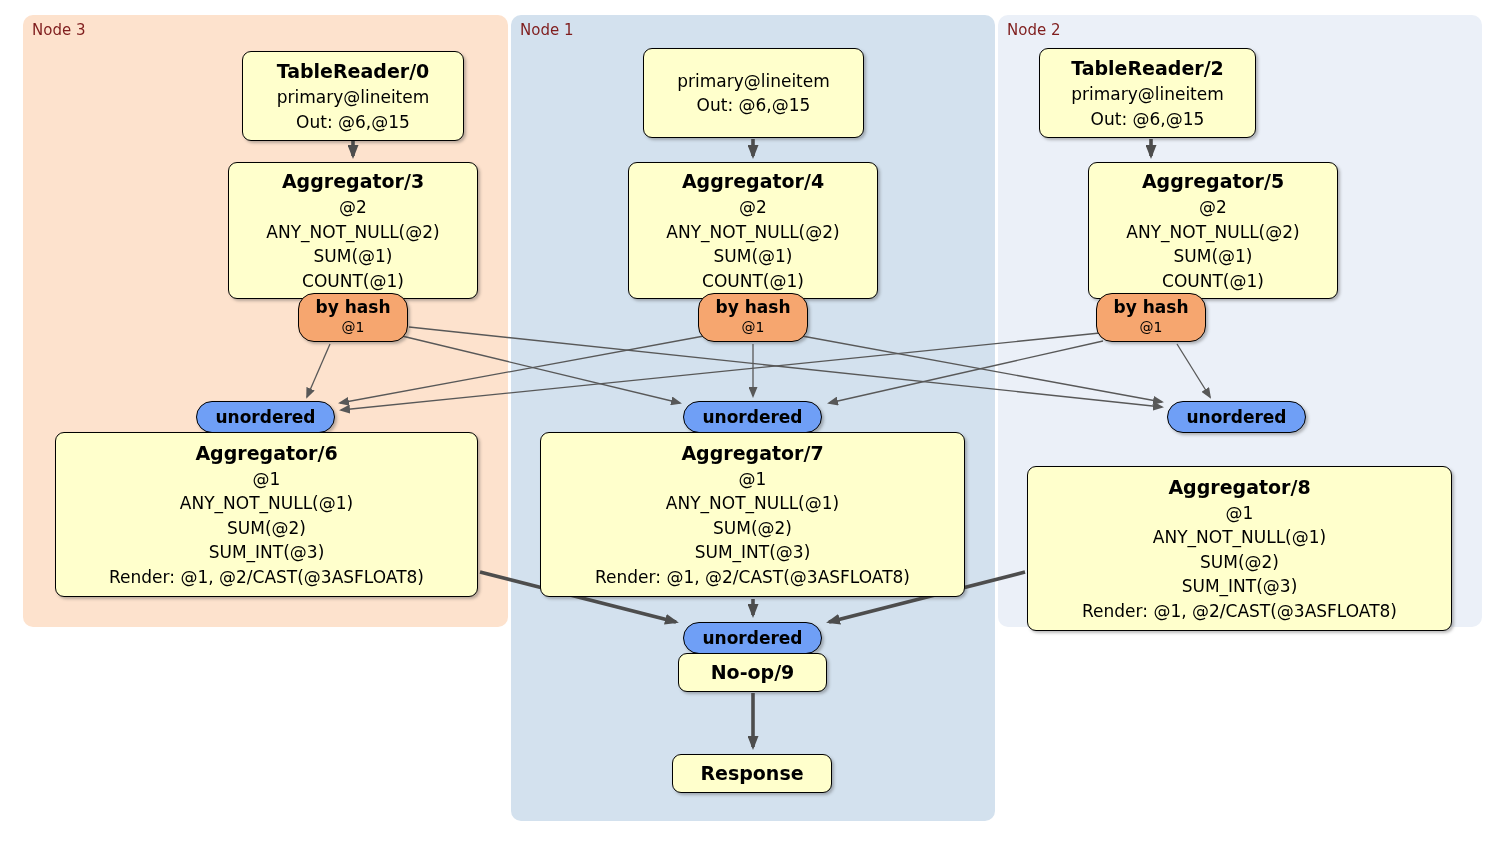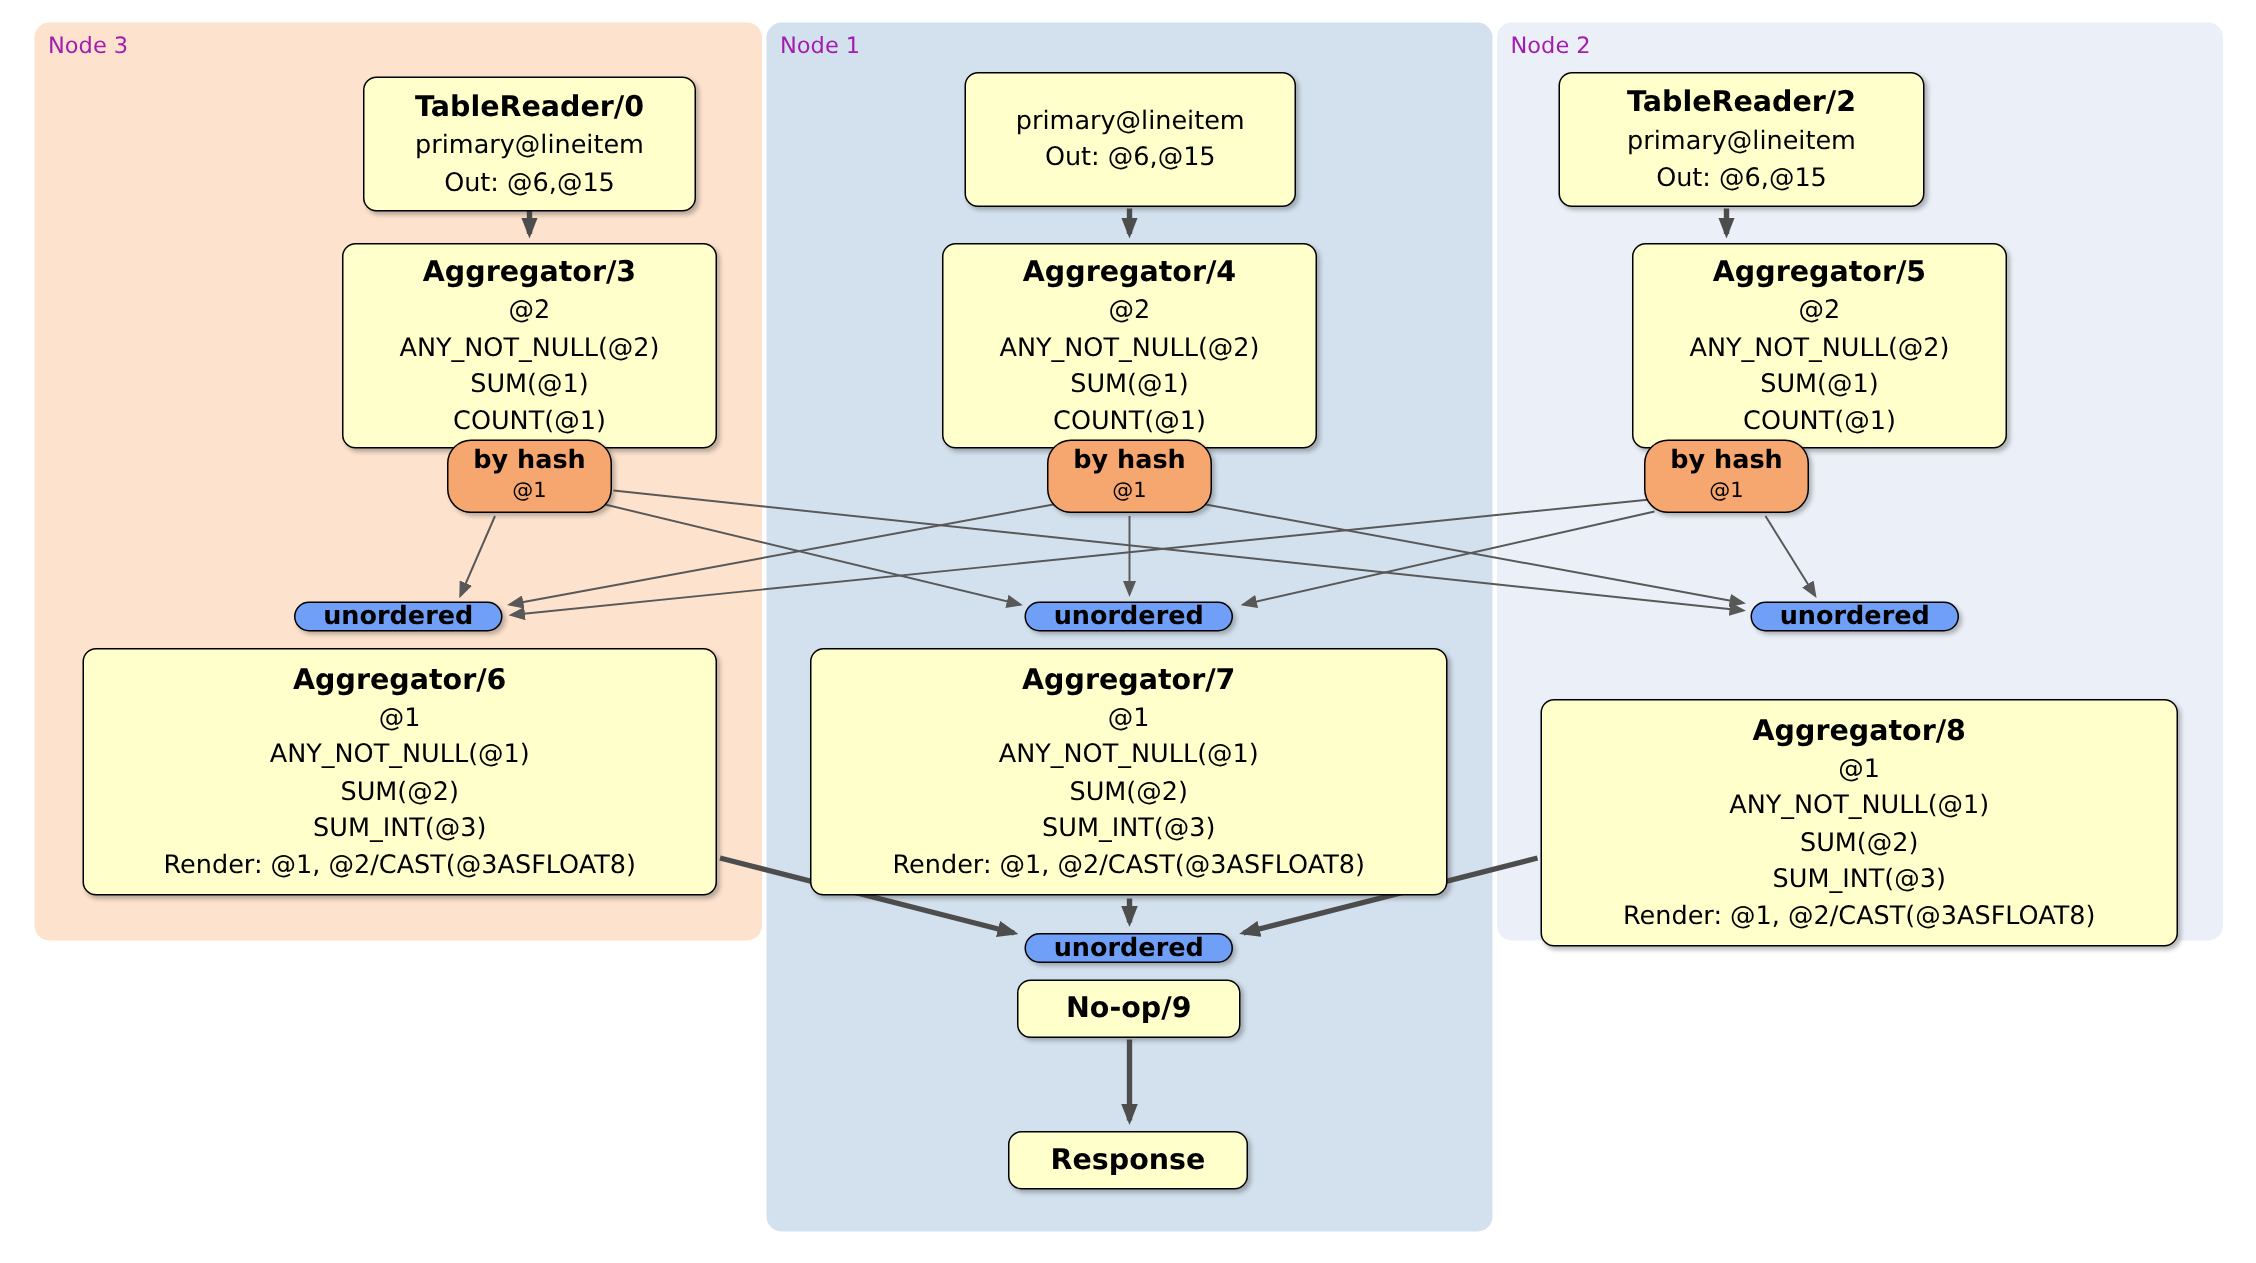--- a/index.html
+++ b/index.html
@@ -9,42 +9,42 @@
   }
   *{box-sizing:border-box;}
   html,body{margin:0;padding:0;background:#ffffff;}
   body{font-family:"DejaVu Sans","Liberation Sans",sans-serif;color:#000;}
   .canvas{position:relative;width:1504px;height:842px;background:#fff;overflow:hidden;}
 
   .node-container{position:absolute;border-radius:10px;}
   .node-container.n3{left:23px;top:15px;width:485px;height:612px;background:var(--node3-bg);}
   .node-container.n1{left:511px;top:15px;width:484px;height:806px;background:var(--node1-bg);}
   .node-container.n2{left:998px;top:15px;width:484px;height:612px;background:var(--node2-bg);}
-  .node-label{position:absolute;left:9px;top:6px;font-size:15px;color:#a21caf;}
+  .node-label{position:absolute;left:9px;top:6px;font-size:15px;color:#7f1d1d;}
 
   svg.edges{position:absolute;left:0;top:0;pointer-events:none;}
   .e-thin{stroke:var(--edge-thin);stroke-width:1.3;fill:none;}
   .e-thick{stroke:var(--edge-thick);stroke-width:3.6;fill:none;stroke-linecap:butt;}
   #ath path{fill:var(--edge-thin);}
   #atk path{fill:var(--edge-thick);}
 
   .pbox{position:absolute;background:var(--box-bg);border:1.6px solid var(--shape-border);
         border-radius:9px;text-align:center;box-shadow:2px 2px 3px rgba(60,60,60,.35);
         display:flex;flex-direction:column;justify-content:center;padding:2px 4px;}
   .pbox .t{font-weight:bold;font-size:19px;line-height:27px;white-space:nowrap;}
   .pbox .l{font-size:17px;line-height:24.5px;white-space:nowrap;}
 
   .router{position:absolute;background:var(--router-bg);border:1.6px solid var(--shape-border);
         border-radius:16px;text-align:center;box-shadow:2px 2px 3px rgba(60,60,60,.35);
         width:110px;height:49px;padding-top:3px;}
   .router .t{font-weight:bold;font-size:17px;line-height:21px;}
   .router .s{font-size:14px;line-height:18px;}
 
   .sync{position:absolute;background:var(--sync-bg);border:1.6px solid var(--shape-border);
-        border-radius:16px;width:139px;height:20px;text-align:left;
+        border-radius:16px;width:139px;height:32px;text-align:left;
         box-shadow:2px 2px 3px rgba(60,60,60,.35);
         display:flex;align-items:center;justify-content:center;}
   .sync .t{font-weight:bold;font-size:17px;}
 </style>
 </head>
 <body>
 
 <div class="canvas">
 
   <div class="node-container n3">
@@ -88,21 +88,21 @@
 
   <div class="pbox" style="left:242px;top:51px;width:222px;height:90px;">
     <div class="t">TableReader/0</div>
     <div class="l">primary@lineitem</div>
     <div class="l">Out: @6,@15</div>
   </div>
   <div class="pbox" style="left:643px;top:48px;width:221px;height:90px;">
     <div class="l">primary@lineitem</div>
     <div class="l">Out: @6,@15</div>
   </div>
-  <div class="pbox" style="left:1039px;top:48px;width:244px;height:90px;">
+  <div class="pbox" style="left:1039px;top:48px;width:217px;height:90px;">
     <div class="t">TableReader/2</div>
     <div class="l">primary@lineitem</div>
     <div class="l">Out: @6,@15</div>
   </div>
 
   <div class="pbox" style="left:228px;top:162px;width:250px;height:137px;">
     <div class="t">Aggregator/3</div>
     <div class="l">@2</div>
     <div class="l">ANY_NOT_NULL(@2)</div>
     <div class="l">SUM(@1)</div>

